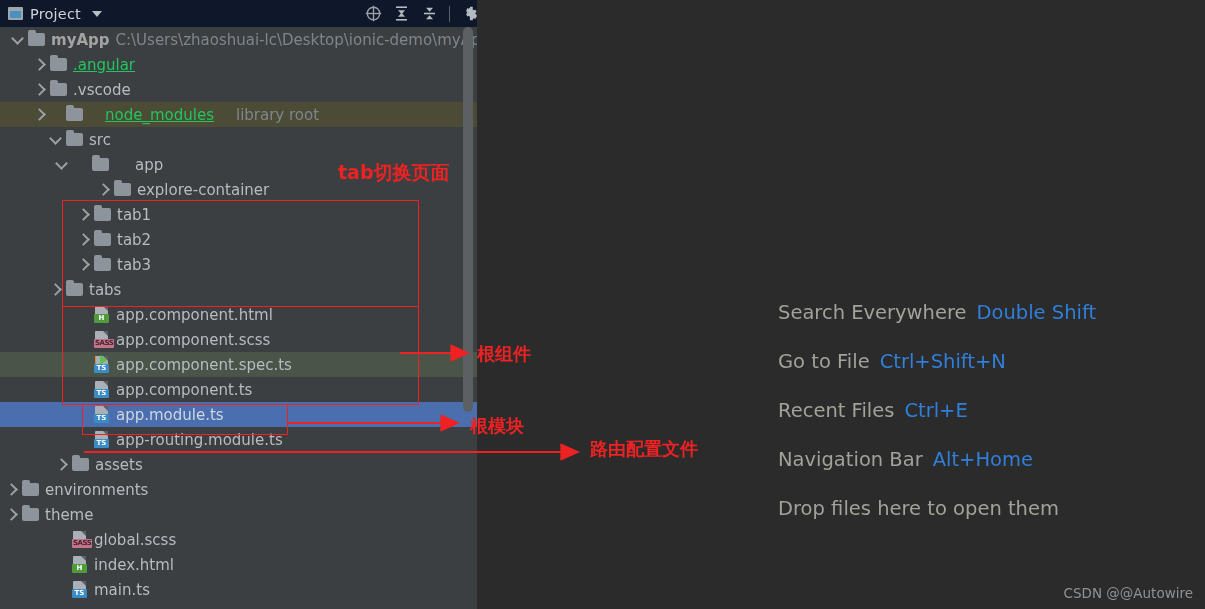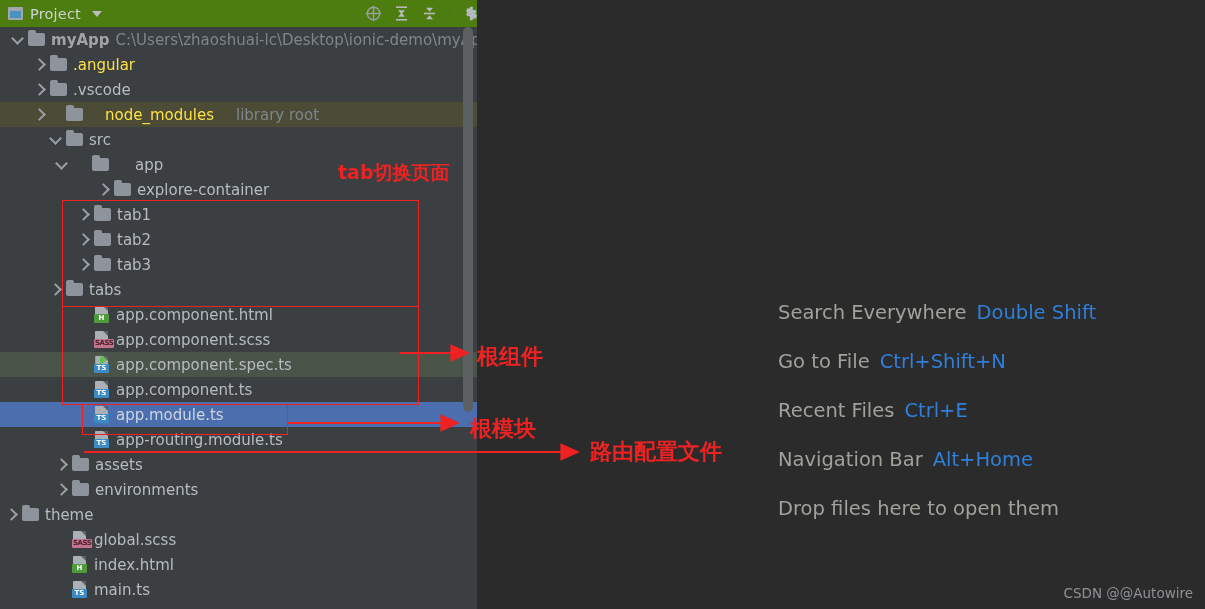--- a/index.html
+++ b/index.html
@@ -11,21 +11,21 @@
   }
   #root { position: relative; width: 1205px; height: 609px; background: #2b2b2b; }
 
   
   #project-panel {
     position: absolute; left: 0; top: 0; width: 477px; height: 609px;
     background: #3c3f41; overflow: hidden;
   }
   #toolbar {
     position: absolute; left: 0; top: 0; width: 517px; height: 27px;
-    background: #4d7c0f; display: flex; align-items: center;
+    background: #0f172a; display: flex; align-items: center;
   }
   #toolbar .title-group { display: flex; align-items: center; padding-left: 8px; gap: 7px; }
   .win-icon {
     width: 15px; height: 13px; border: 2px solid #9fa6ad; border-top-width: 4px;
     background: #4a90c0; border-radius: 1px; display: inline-block;
   }
   #toolbar .title-text { color: #cfd2d4; font-size: 14.5px; letter-spacing: .2px; }
   .caret-down {
     width: 0; height: 0; border-left: 5px solid transparent; border-right: 5px solid transparent;
     border-top: 6px solid #b9bec3; margin-left: 4px;
@@ -78,21 +78,21 @@
     position: absolute; left: 1px; top: -1px; width: 12px; height: 10px;
     display: flex; align-items: center;
   }
   .runmark .tri {
     width: 0; height: 0; border-left: 7px solid #5fbf4f;
     border-top: 5px solid transparent; border-bottom: 5px solid transparent;
     margin-left: 4px;
   }
   .runmark .dot { width: 5px; height: 9px; background: #e08b30; border-radius: 1px; }
   .label { margin-left: 6px; }
-  .label.yellow { color: #fde047; }
+  .label.yellow { color: #22c55e; text-decoration: underline; }
   .label.bold   { font-weight: bold; color: #a3a3a3; }
   .label.dim    { color: #7e868d; font-weight: normal; }
   .label.sel    { color: #cfd6de; }
 
   
   #vscroll { position: absolute; right: 4px; top: 27px; width: 10px; height: 582px; }
   #vscroll .thumb { position: absolute; left: 0; top: 0; width: 10px; height: 385px; background: #5c6063; border-radius: 5px; }
 
   
   #right-pane { position: absolute; left: 477px; top: 0; width: 728px; height: 609px; background: #2b2b2b; }
@@ -105,21 +105,21 @@
     font-family: "DejaVu Sans", "Liberation Sans", sans-serif;
   }
 
   
   #annots { position: absolute; left: 0; top: 0; width: 1205px; height: 457px; pointer-events: none; }
   .anno-box { position: absolute; border: 1.5px solid #ee2222; }
   .anno-text {
     position: absolute; color: #ee2222; font-size: 19px; font-weight: 600;
     font-family: "DejaVu Sans", "Liberation Sans", sans-serif; white-space: nowrap;
   }
-  .anno-text.small { font-size: 22px; }
+  .anno-text.small { font-size: 18px; }
 </style>
 </head>
 <body>
 
 <div id="root">
 
   <div id="project-panel">
 
     <div id="toolbar">
       <div class="title-group">
@@ -303,21 +303,21 @@
           </span>
           <span class="label">app-routing.module.ts</span>
         </div>
         <div class="row" style="padding-left: 50px;">
           <span class="arrow-slot">
             <span class="arrow right"></span>
           </span>
           <span class="folder"></span>
           <span class="label">assets</span>
         </div>
-        <div class="row" style="padding-left: 50px;">
+        <div class="row" style="">
           <span class="arrow-slot">
             <span class="arrow right"></span>
           </span>
           <span class="folder"></span>
           <span class="label">environments</span>
         </div>
         <div class="row" style="">
           <span class="arrow-slot">
             <span class="arrow right"></span>
           </span>

